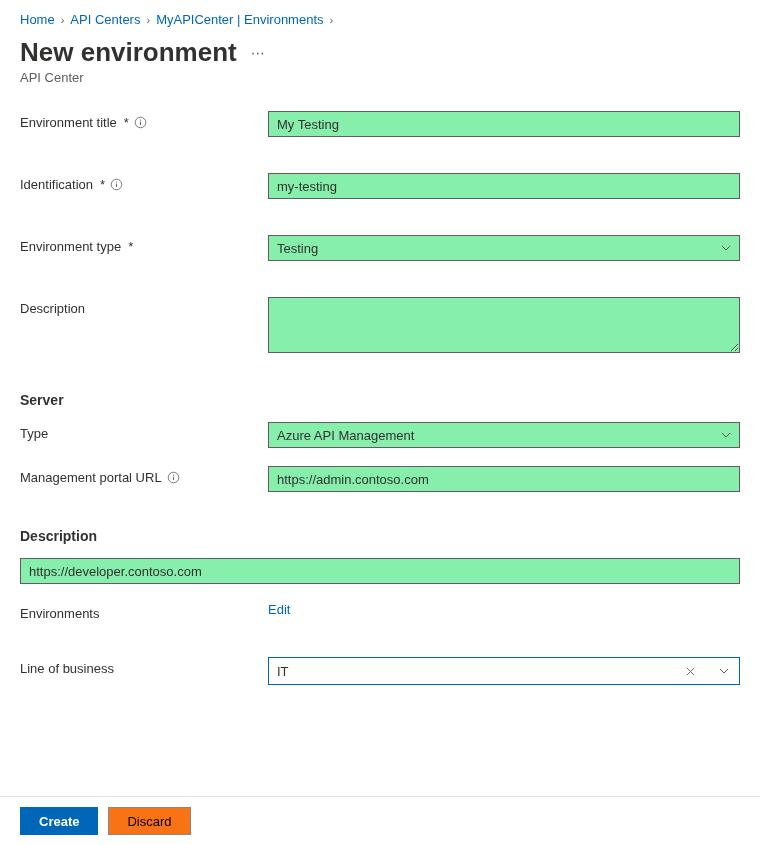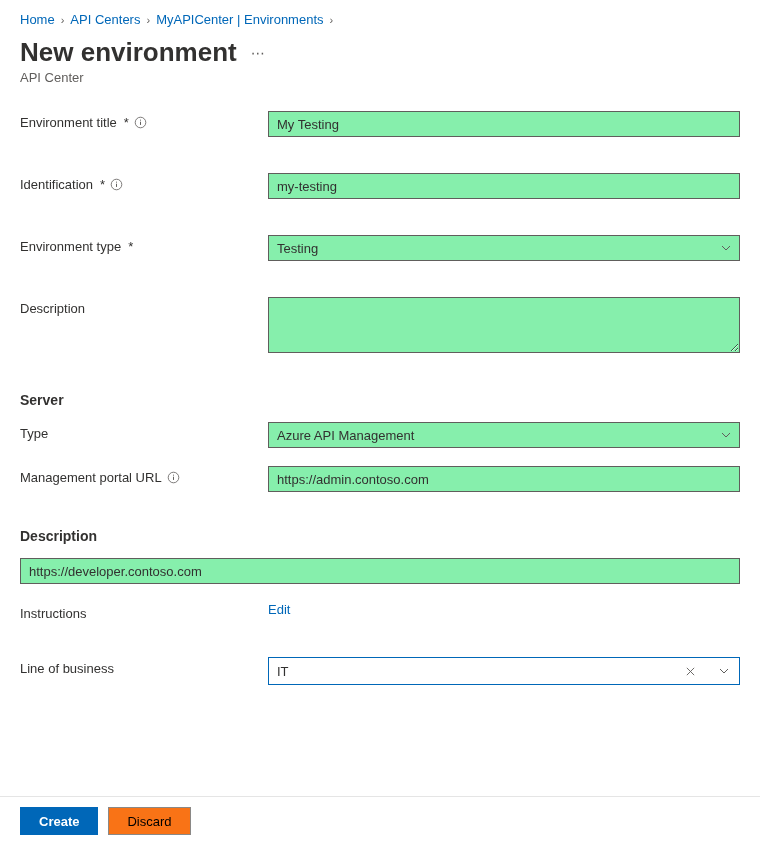--- a/index.html
+++ b/index.html
@@ -207,21 +207,21 @@
 <div class="section-header">Description</div>
 
 <div class="form-row tight">
   <div class="input-col">
     <input class="text-input" value="https://developer.contoso.com" style="">
   </div>
 </div>
 
 <div class="form-row">
   <div class="lbl-col">
-    <span>Instructions</span>
+    <span>Environments</span>
   </div>
   <div class="input-col">
     <span class="link">Edit</span>
   </div>
 </div>
 
 <div class="form-row">
   <div class="lbl-col">
     <span>Line of business</span>
   </div>

